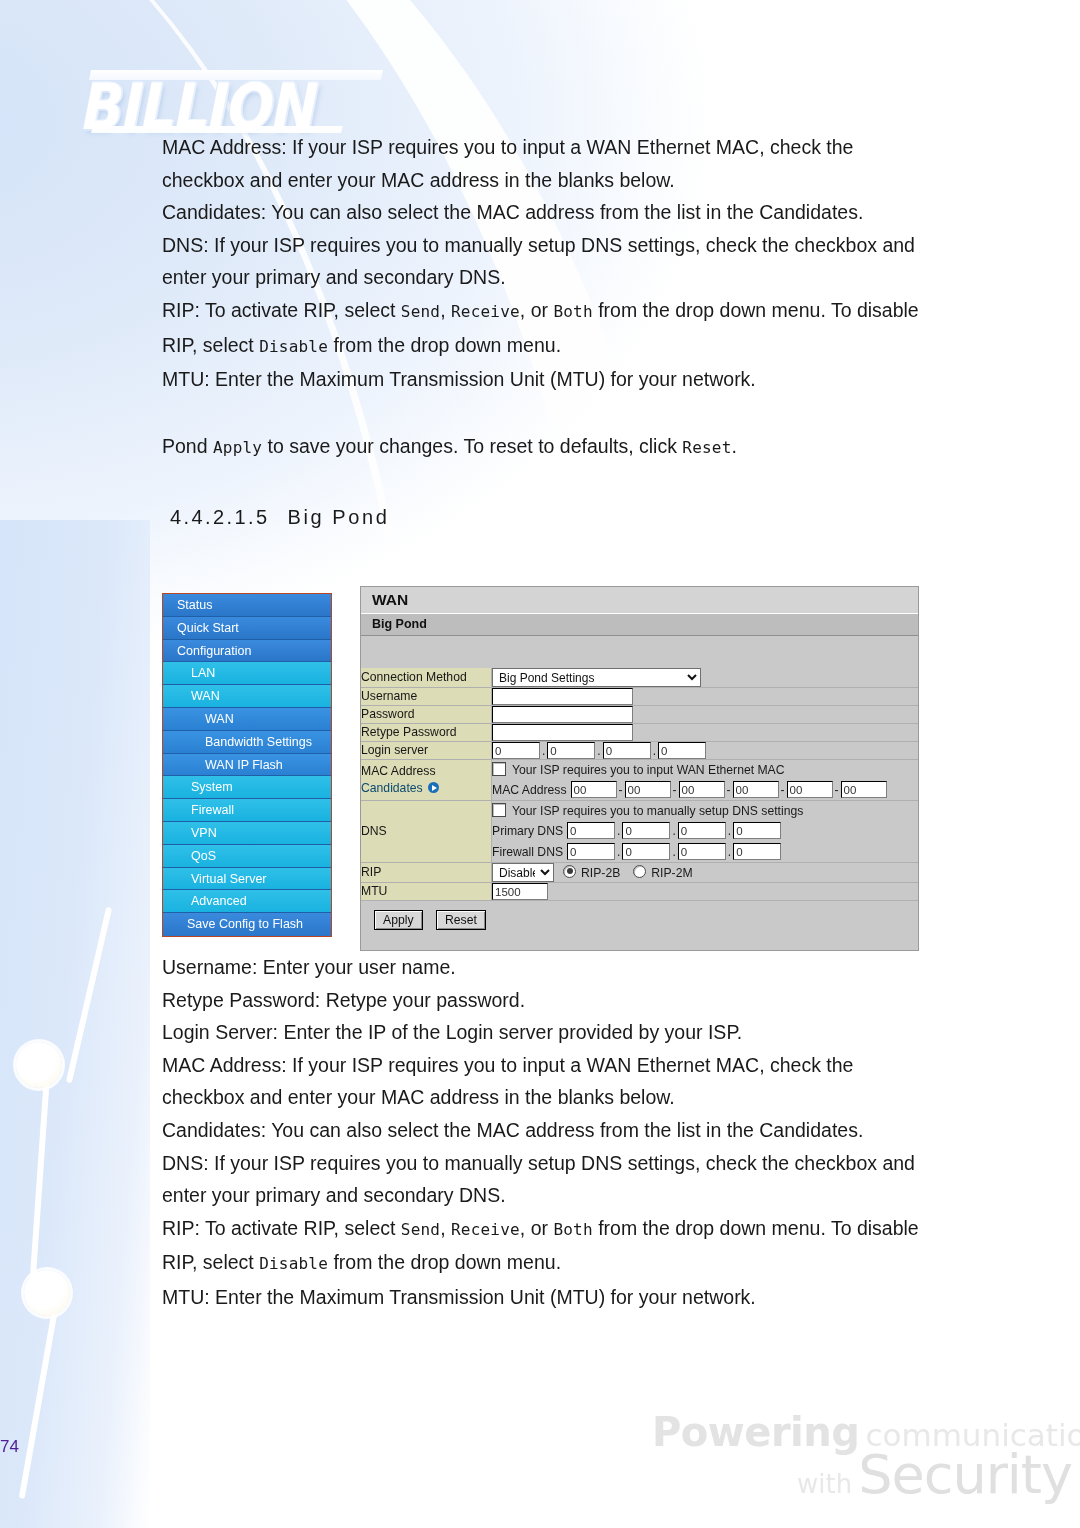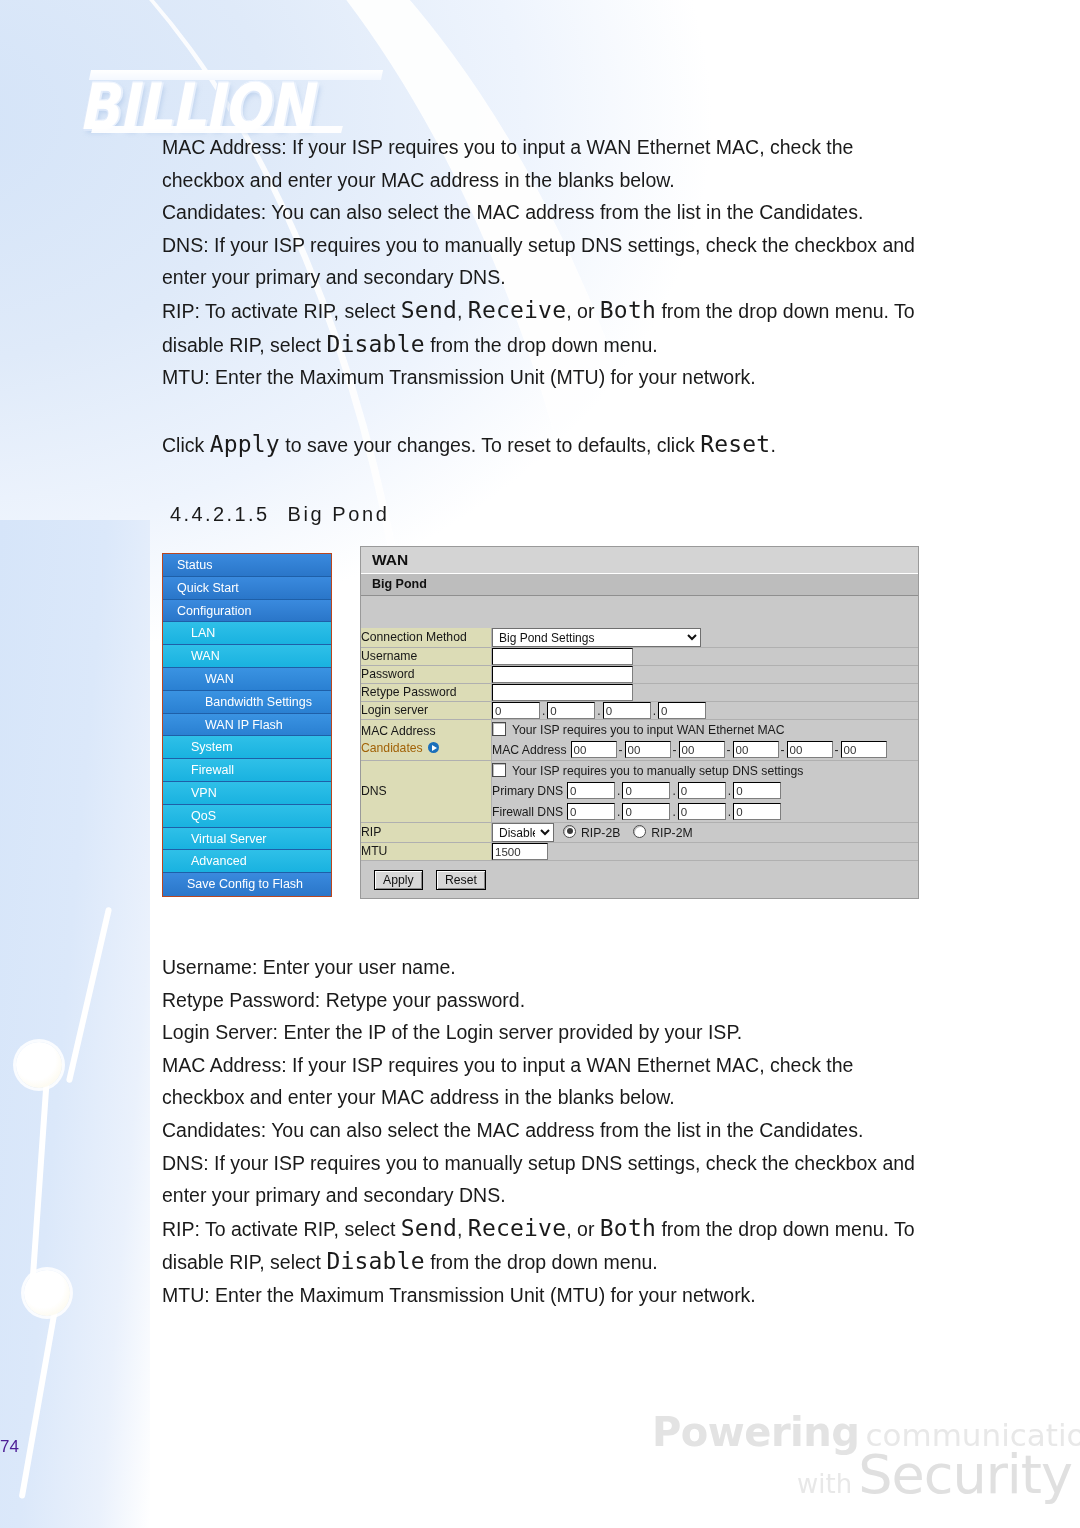--- a/index.html
+++ b/index.html
@@ -127,21 +127,21 @@
   }
   p.body {
     margin: 0;
     font-size: 19.5px;
     line-height: 32.6px;
     color: #1a1a1a;
     font-family: "Liberation Sans", sans-serif;
   }
   .mono {
     font-family: "DejaVu Sans Mono", monospace;
-    font-size: 23px;
+    font-size: 16px;
     letter-spacing: .2px;
   }
   .spacer-md { height: 34px; }
 
   h2.section {
     margin: 8px;
     font-size: 20px;
     font-weight: 400;
     letter-spacing: 2.4px;
     color: #1a1a1a;
@@ -149,21 +149,21 @@
   }
   h2.section .sec-title {
     margin-left: 18px;
     letter-spacing: 2.6px;
   }
 
   
   .shot {
     position: absolute;
     left: 162px;
-    top: 546px;
+    top: 586px;
     width: 661px;
     height: 356px;
   }
   .shot-sidebar {
     position: absolute;
     left: 0; top: 7px;
     width: 170px;
     border: 1px solid #b9461f;
     background: #2f7fd4;
     box-sizing: border-box;
@@ -236,21 +236,21 @@
     border-right: 1px solid #b0b0b0;
     line-height: 17px;
   }
   td.val {
     background: #c9c9c9;
     padding: 3px 0 3px 8px;
     color: #171717;
     font-size: 12.2px;
   }
   .cand {
-    color: #a16207;
+    color: #0c4a6e;
     font-size: 12.2px;
     display: inline-block;
   }
   .cand-arrow {
     display: inline-block;
     width: 11px; height: 11px;
     border-radius: 50%;
     background: #1b6fba;
     position: relative;
     vertical-align: -1px;
@@ -323,21 +323,21 @@
     left: 2.5px; top: 2.5px;
     width: 6px; height: 6px;
     border-radius: 50%;
     background: #3b3b3b;
   }
   .inline-lbl { font-size: 12.2px; color: #1b1b1b; margin-right: 4px; }
   .row-inner { padding: 2px 0; }
 
   .btn-bar {
     background: #c9c9c9;
-    padding: 9px 0 8px 13px;
+    padding: 9px 0 20px 13px;
   }
   button.btn {
     font-family: "Liberation Sans", sans-serif;
     font-size: 12.2px;
     color: #111111;
     background: #d8d8d8;
     border: 1px solid #000000;
     padding: 2px 8px;
     margin-right: 9px;
     cursor: pointer;
@@ -418,21 +418,21 @@
   <p class="body">MAC Address: If your ISP requires you to input a WAN Ethernet MAC, check the checkbox and enter your MAC address in the blanks below.</p>
   <p class="body">Candidates: You can also select the MAC address from the list in the Candidates.</p>
   <p class="body">DNS: If your ISP requires you to manually setup DNS settings, check the checkbox and enter your primary and secondary DNS.</p>
 
   <p class="body"><span>RIP: To activate RIP, select </span><span class="mono">Send</span><span>, </span><span class="mono">Receive</span><span>, or </span><span class="mono">Both</span><span> from the drop down menu. To disable RIP, select </span><span class="mono">Disable</span><span> from the drop down menu.</span></p>
 
   <p class="body">MTU: Enter the Maximum Transmission Unit (MTU) for your network.</p>
 
   <div class="spacer-md"></div>
 
-  <p class="body"><span>Click </span><span class="mono">Apply</span><span> to save your changes. To reset to defaults, click </span><span class="mono">Reset</span><span>.</span></p>
+  <p class="body"><span>Pond </span><span class="mono">Apply</span><span> to save your changes. To reset to defaults, click </span><span class="mono">Reset</span><span>.</span></p>
 
   <div class="spacer-md"></div>
 
   <h2 class="section"><span>4.4.2.1.5</span><span class="sec-title">Big Pond</span></h2>
 </div>
 
 <div class="shot">
 
   <div class="shot-sidebar">
     <div class="nav-item nav-lvl0">Status</div>

